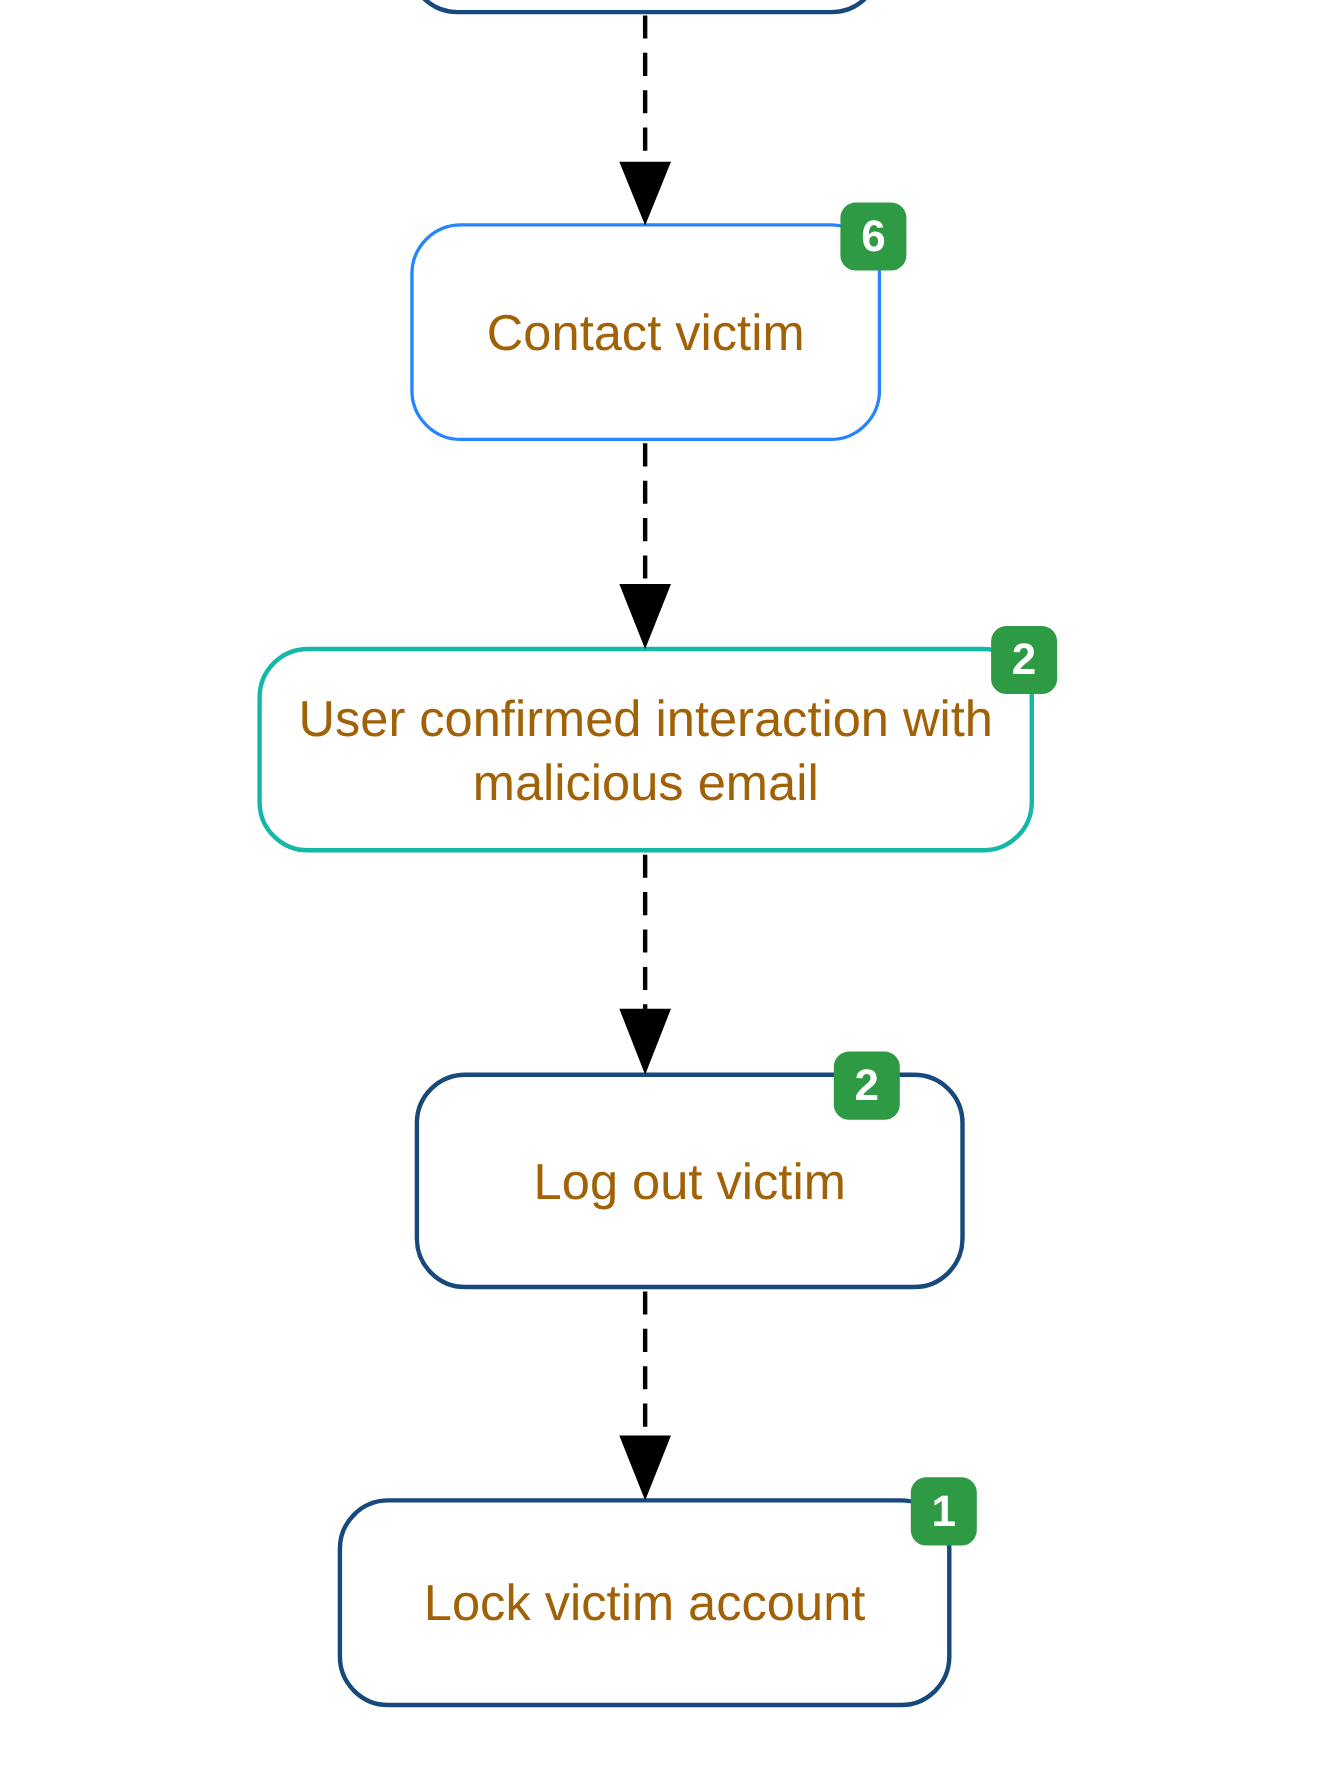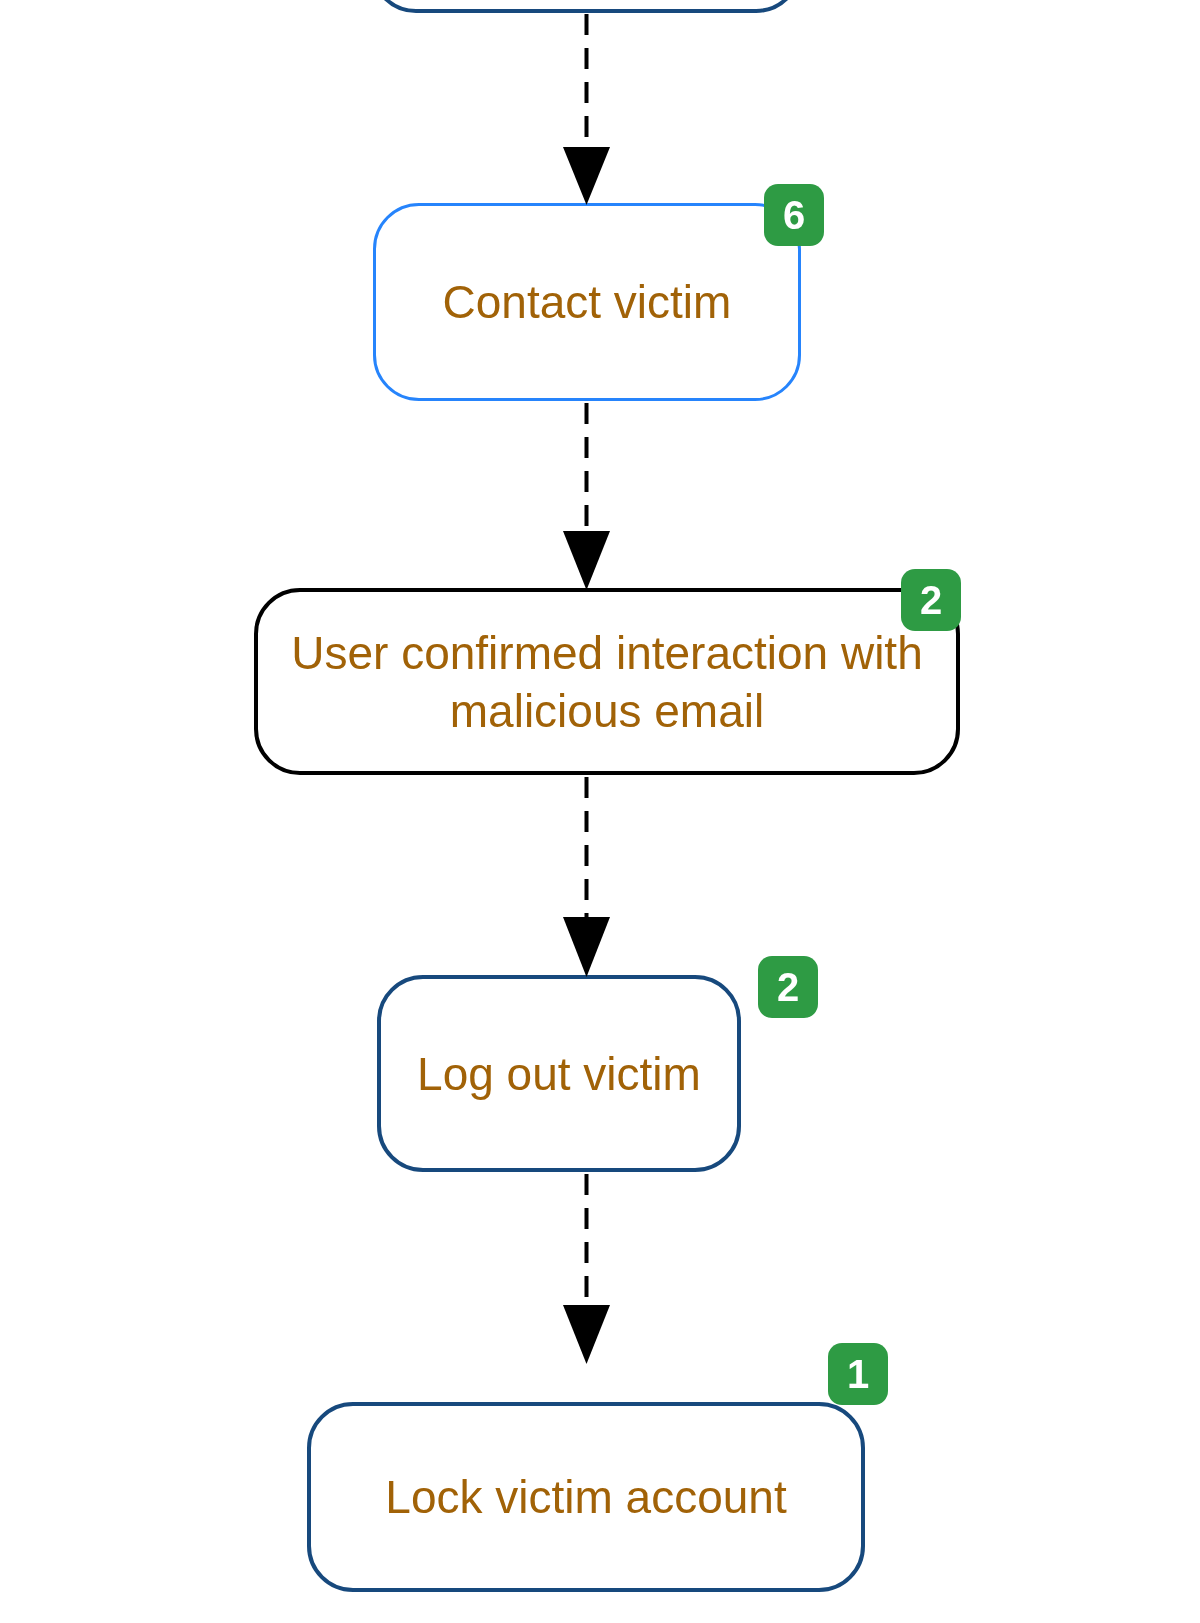--- a/index.html
+++ b/index.html
@@ -20,21 +20,21 @@
     align-items: center;
     justify-content: center;
     text-align: center;
     font-size: 46px;
     line-height: 58px;
     color: #a16207;
     z-index: 2;
   }
   .node.navy   { border: 4px solid #17497d; }
   .node.azure  { border: 3px solid #2684fc; }
-  .node.purple { border: 4px solid #000000; margin-left: 20px; }
+  .node.purple { border: 4px solid #14b8a6; }
   .node .label { display: inline-block; }
   #node-user-confirmed .label { max-width: 640px; }
   #arrow-layer {
     position: absolute;
     top: 0; left: 0;
     z-index: 3;
     pointer-events: none;
   }
   .badge {
     position: absolute;
@@ -61,25 +61,25 @@
   </div>
 
   <div class="node azure" id="node-contact-victim" style="left:373px; top:203px; width:428px; height:198px;">
     <span class="label">Contact victim</span>
   </div>
 
   <div class="node purple" id="node-user-confirmed" style="left:234px; top:588px; width:706px; height:187px;">
     <span class="label">User confirmed interaction with malicious email</span>
   </div>
 
-  <div class="node navy" id="node-log-out-victim" style="left:377px; top:975px; width:364px; height:197px;">
+  <div class="node navy" id="node-log-out-victim" style="left:377px; top:975px; width:500px; height:197px;">
     <span class="label">Log out victim</span>
   </div>
 
-  <div class="node navy" id="node-lock-victim-account" style="left:307px; top:1402px; width:558px; height:190px;text-align:center;">
+  <div class="node navy" id="node-lock-victim-account" style="left:307px; top:1362px; width:558px; height:190px;text-align:center;">
     <span class="label">Lock victim account</span>
   </div>
 
   <svg id="arrow-layer" width="1200" height="1623" viewBox="0 0 1200 1623">
     <g stroke="#000000" stroke-width="4" stroke-dasharray="21 13" fill="none">
       <line x1="586.5" y1="14" x2="586.5" y2="150"></line>
       <line x1="586.5" y1="403" x2="586.5" y2="534"></line>
       <line x1="586.5" y1="777" x2="586.5" y2="920"></line>
       <line x1="586.5" y1="1174" x2="586.5" y2="1308"></line>
     </g>

